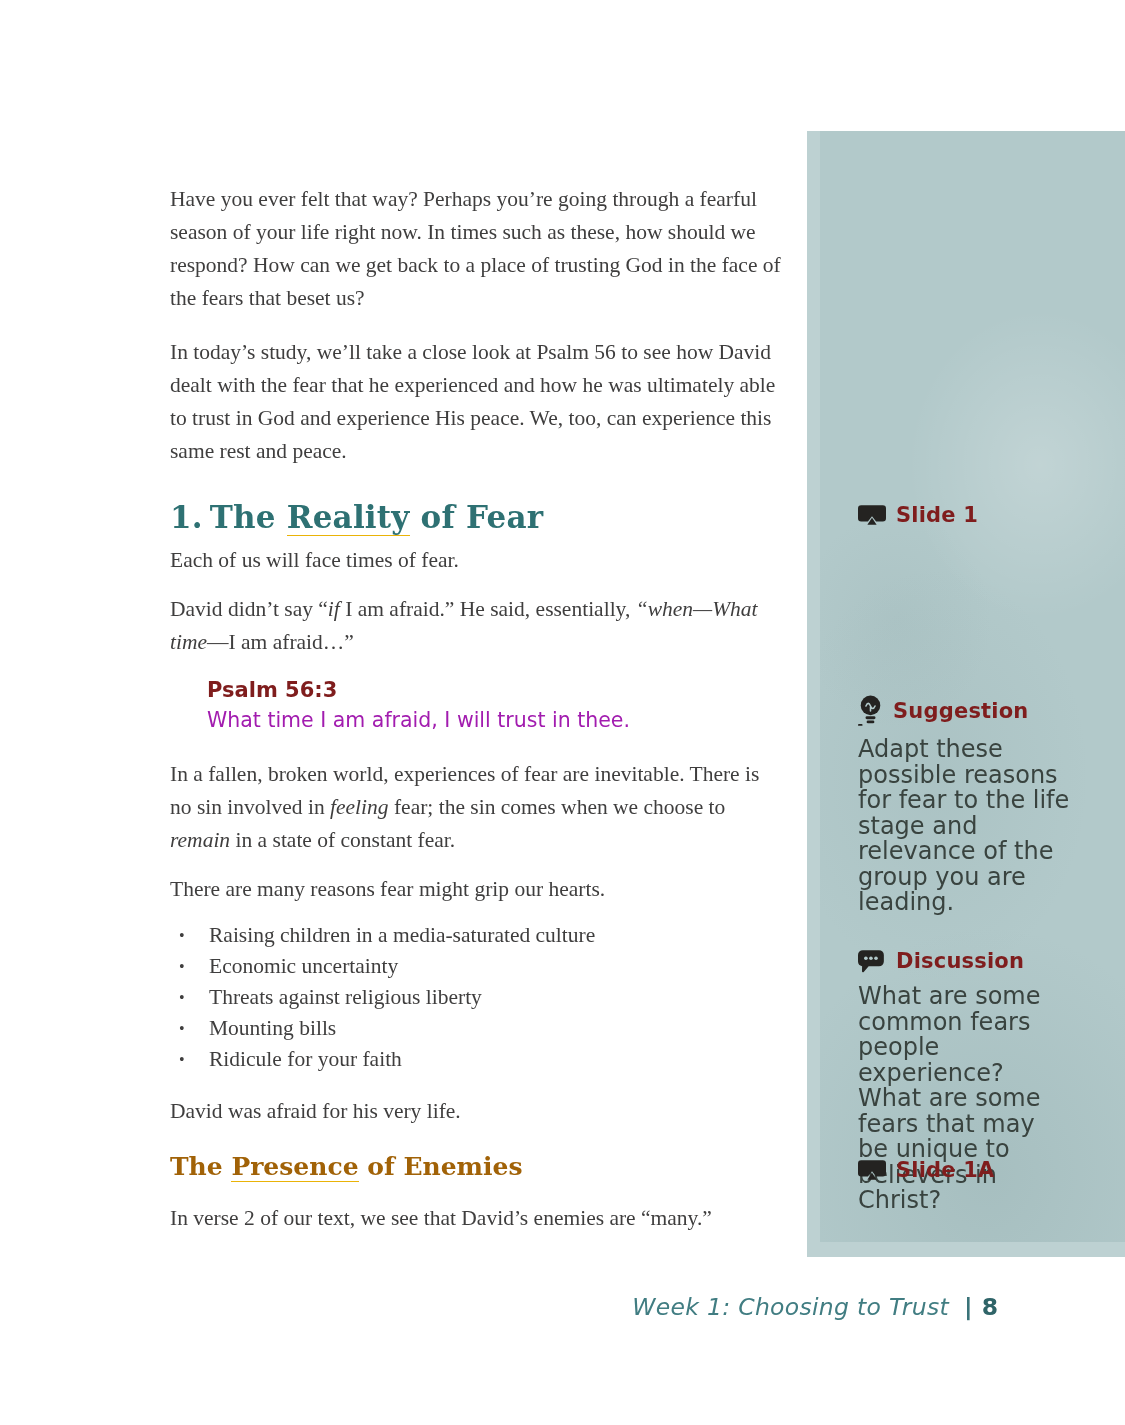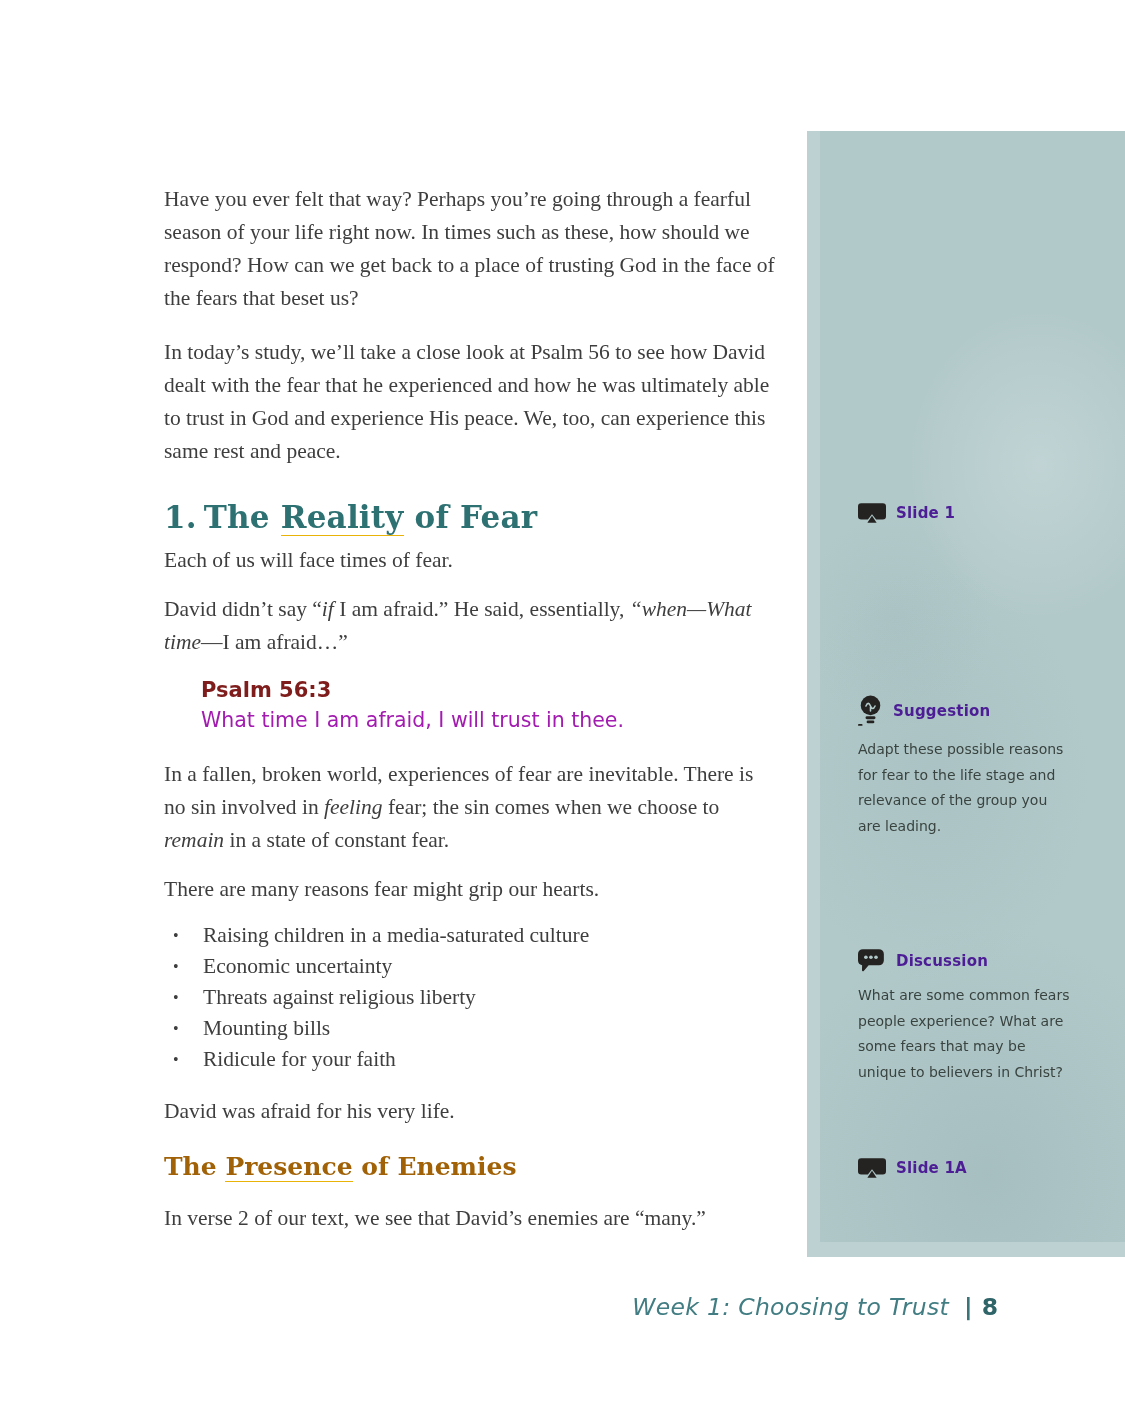--- a/index.html
+++ b/index.html
@@ -18,29 +18,29 @@
       radial-gradient(ellipse 62% 20% at 72% 30%, rgba(255,255,255,0.20), rgba(255,255,255,0) 70%),
       radial-gradient(ellipse 70% 26% at 38% 58%, rgba(120,148,150,0.12), rgba(120,148,150,0) 72%),
       radial-gradient(ellipse 95% 30% at 55% 94%, rgba(105,136,138,0.16), rgba(105,136,138,0) 75%),
       radial-gradient(ellipse 45% 14% at 25% 44%, rgba(120,148,150,0.10), rgba(120,148,150,0) 70%),
       #b2c9ca;
   }
   .sidebar-content{position:absolute;left:51px;top:0;width:220px;height:100%;}
   .callout{position:absolute;left:0;font-family:"DejaVu Sans","Liberation Sans",sans-serif;}
   .callout-head{display:flex;align-items:center;gap:10px;}
   .callout-head .label{
-    font-weight:bold;font-size:15px;color:#4c1d95;letter-spacing:0.2px;white-space:nowrap;
+    font-weight:bold;font-size:21px;color:#7f1d1d;letter-spacing:0.2px;white-space:nowrap;
   }
   .callout-body{
-    margin-top:11px;font-size:14px;line-height:25.5px;color:#39433f;width:212px;
+    margin-top:11px;font-size:24px;line-height:25.5px;color:#39433f;width:212px;
   }
   .icon{display:inline-flex;flex:0 0 auto;}
   
   .main{
-    position:absolute;left:164px;top:183px;width:614px;
+    position:absolute;left:170px;top:183px;width:614px;
     font-size:21.5px;line-height:33px;
   }
   .main p{margin:0;}
   .p-gap{margin-top:21px !important;}
   h2.sec{
     margin:28px 0 0 0;font-family:"DejaVu Serif","Liberation Serif",serif;
     font-size:31px;line-height:42px;font-weight:bold;color:#2e7173;letter-spacing:0.2px;
   }
   h3.sub{
     margin:22px 0 0 0;font-family:"DejaVu Serif","Liberation Serif",serif;

